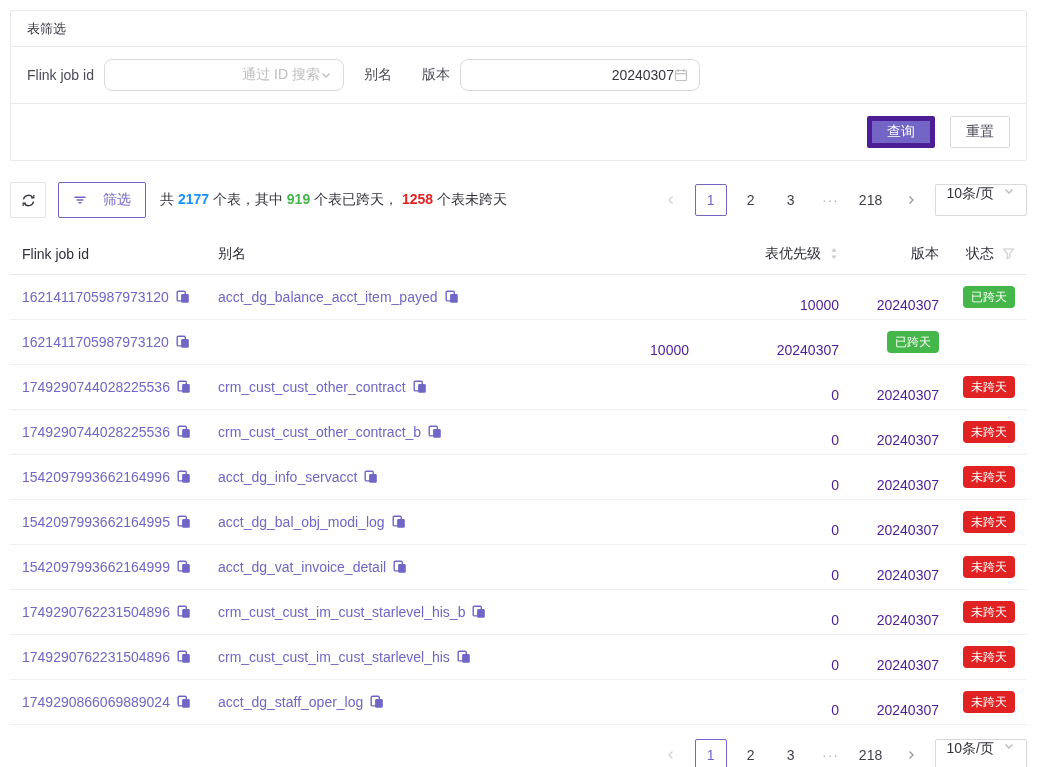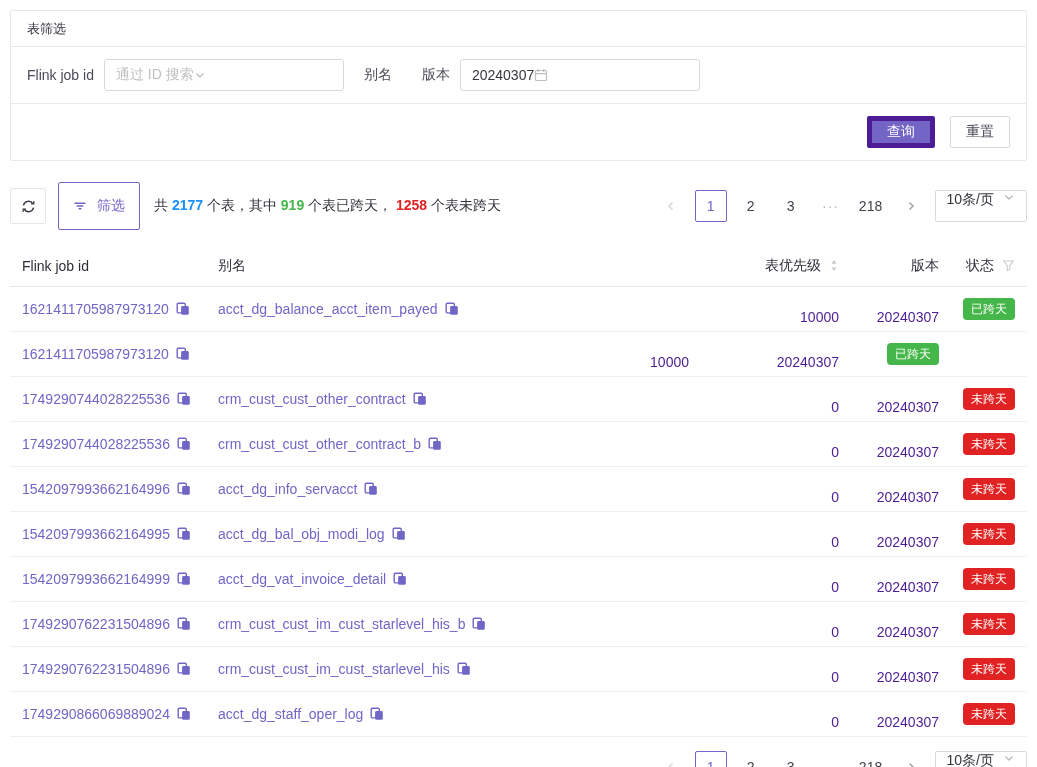--- a/index.html
+++ b/index.html
@@ -14,41 +14,41 @@
   svg { display: block; }
 
   
   .filter-card { margin: 10px 10px 0; border: 1px solid #e9e9e9; border-radius: 2px; background: #fff; }
   .card-title { padding: 9px 16px 8px; font-size: 13px; color: #34343f; border-bottom: 1px solid #e9e9e9; }
   .filter-row { display: flex; align-items: center; padding: 12px 16px; border-bottom: 1px solid #e9e9e9; }
   .f-group { display: flex; align-items: center; }
   .f-group + .f-group { margin-left: 20px; }
   .f-label { margin-right: 10px; color: #4b4b58; white-space: nowrap; }
   .select-box, .date-box {
-    width: 240px; height: 32px; border: 1px solid #d9d9d9; border-radius: 3px;
-    display: flex; align-items: center; justify-content: flex-start;
+    width: 240px; height: 32px; border: 1px solid #d9d9d9; border-radius: 8px;
+    display: flex; align-items: center; justify-content: flex-end;
     padding: 12px 11px; background: #fff; cursor: pointer;
   }
   .placeholder { color: #bfbfbf; }
   .date-value { color: #36363f; }
   .box-icon { color: #bfbfbf; }
   .actions-row { display: flex; justify-content: flex-end; align-items: center; gap: 15px; padding: 12px 16px; }
   .btn { height: 32px; padding: 0 15px; border-radius: 2px; font-size: 14px;
          display: inline-flex; align-items: center; cursor: pointer; }
   .btn-primary { background: #7265c6; border: 5px solid #4c1d95; color: #fff; }
   .btn-default { background: #fff; border: 1px solid #d9d9d9; color: #4b4b58; }
 
   
   .toolbar { display: flex; align-items: center; margin: 21px 10px 0; }
   .icon-btn { width: 36px; height: 36px; border: 1px solid #e6e6ea; border-radius: 2px;
               background: #fff; display: flex; align-items: center; justify-content: center;
               color: #3a3a44; cursor: pointer; }
-  .filter-btn { margin-left: 12px; height: 48px; padding: 0 14px; border: 1px solid #7265c6;
+  .filter-btn { margin-left: 12px; height: 36px; padding: 0 14px; border: 1px solid #7265c6;
                 border-radius: 2px; background: #fff; color: #7265c6;
-                display: inline-flex; align-items: center; gap: 10px; cursor: pointer; }
+                display: inline-flex; align-items: center; gap: 16px; cursor: pointer; }
   .stats { margin-left: 14px; color: #33333d; white-space: nowrap; }
   .stats b { font-weight: 700; }
   .stat-blue { color: #1890ff; }
   .stat-green { color: #45b649; }
   .stat-red { color: #e12222; }
 
   
   .pagination { display: flex; align-items: center; gap: 8px; }
   .toolbar .pagination { margin-left: auto; }
   .page-item { min-width: 32px; height: 32px; padding: 0 4px; display: flex; align-items: center;

